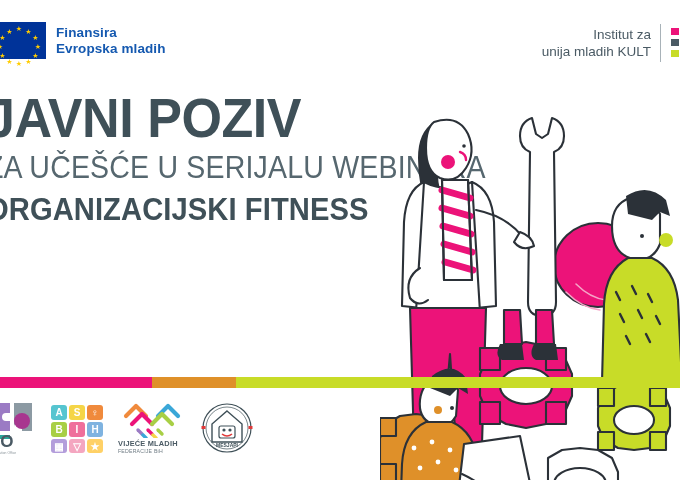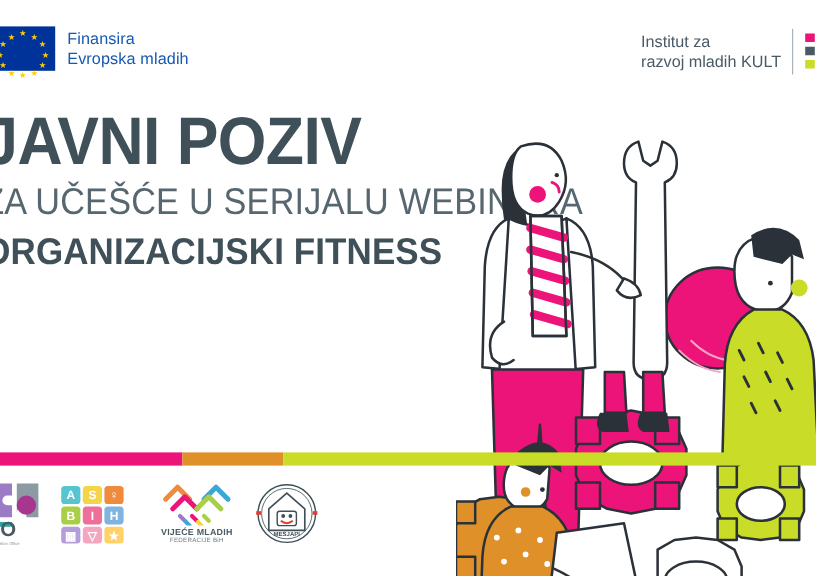--- a/index.html
+++ b/index.html
@@ -38,38 +38,38 @@
     position: absolute;
     color: #FFCC00;
     font-size: 7px;
     line-height: 7px;
     width: 7px;
     height: 7px;
     text-align: center;
   }
   .eu-words {
     color: #1559b0;
-    font-weight: normal;
+    font-weight: bold;
     font-size: 13.5px;
     line-height: 16px;
     letter-spacing: .1px;
     white-space: nowrap;
   }
 
   
   .kult-lockup {
     position: absolute;
     right: 0px;
     top: 24px;
     display: flex;
     align-items: center;
     gap: 9px;
   }
   .kult-words {
-    text-align: left;
+    text-align: right;
     color: #4a5a64;
     font-size: 13.5px;
     line-height: 17px;
     white-space: nowrap;
   }
   .kult-rule {
     width: 1px;
     height: 38px;
     background: #a8b2b8;
     flex: 0 0 auto;
@@ -138,21 +138,21 @@
     top: 398px;
     height: 62px;
     display: flex;
     align-items: center;
     gap: 14px;
   }
   .partner { position: relative; }
 
   .p-proco { width: 46px; height: 56px; }
   .p-asbih { width: 54px; height: 50px; }
-  .p-vijece { width: 68px; height: 58px; text-align: center; margin-left: 12px; }
+  .p-vijece { width: 68px; height: 58px; text-align: left; }
   .p-mesjapi { width: 56px; height: 54px; }
 
   .vm-label {
     color: #4a5a64;
     font-weight: bold;
     font-size: 7.4px;
     line-height: 9px;
     letter-spacing: .2px;
     margin-top: 1px;
   }
@@ -213,21 +213,21 @@
     </div>
     <div class="eu-words">
       <div>Finansira</div>
       <div>Evropska mladih</div>
     </div>
   </div>
 
   <div class="kult-lockup">
     <div class="kult-words">
       <div>Institut za</div>
-      <div>razvoj mladih KULT</div>
+      <div>unija mladih KULT</div>
     </div>
     <div class="kult-rule"></div>
     <div class="kult-mark">
       <svg width="10" height="38" viewBox="0 0 10 38">
         <path d="M1 4 h8 v7 h-8 z" fill="#ec1379"></path>
         <path d="M1 15 h8 v7 h-8 z" fill="#4a5a64"></path>
         <path d="M1 26 h8 v7 h-8 z" fill="#c8dc28"></path>
       </svg>
     </div>
   </div>

